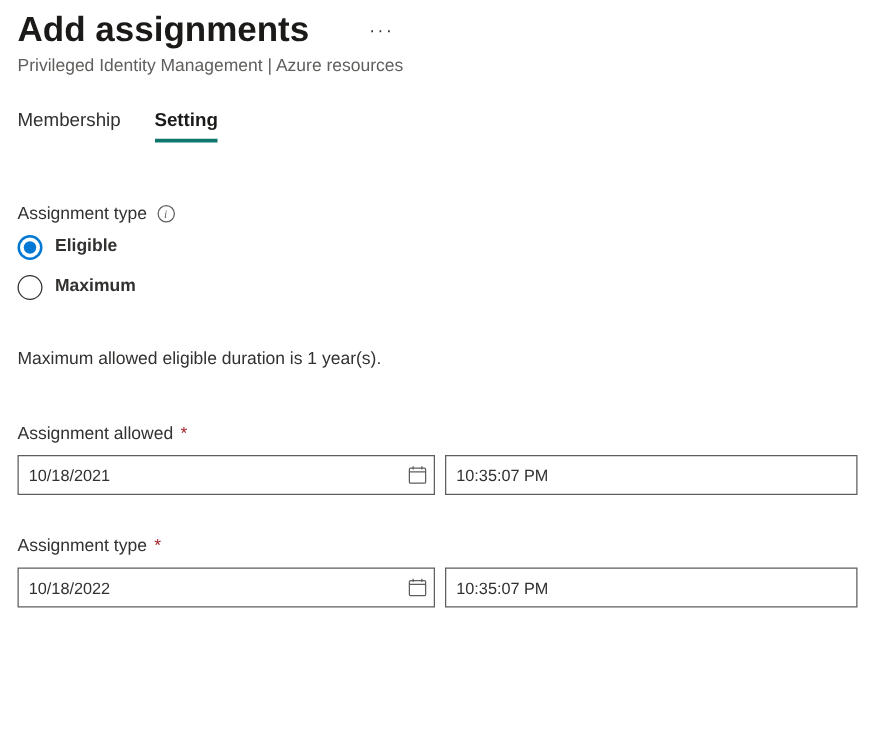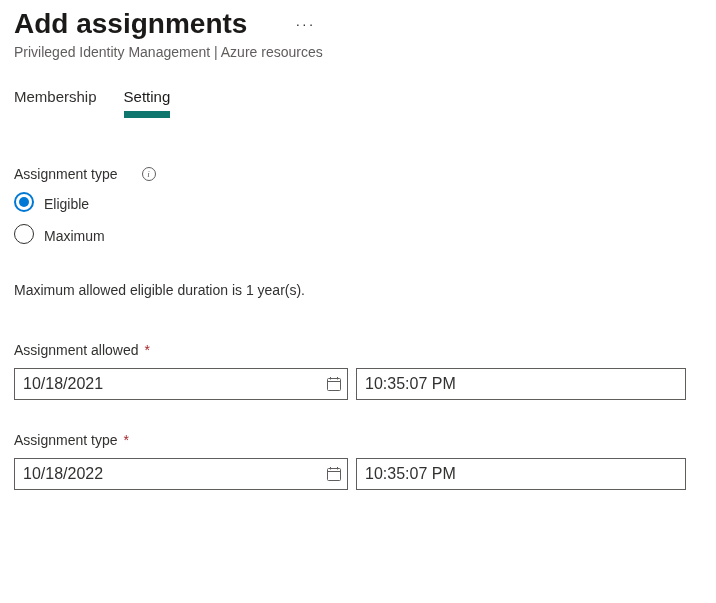--- a/index.html
+++ b/index.html
@@ -41,31 +41,31 @@
       margin-bottom: 48px;
     }
     .tab {
       font-size: 15px;
       padding-bottom: 6px;
       color: #323130;
       cursor: pointer;
       border-bottom: 3px solid transparent;
     }
     .tab.active {
-      font-weight: 400;
-      border-bottom: 7px solid #0f766e;
+      font-weight: 700;
+      border-bottom: 3px solid #0f766e;
       color: #1b1a19;
     }
     .field-group {
       margin-bottom: 20px;
     }
     .field-label-row {
       display: flex;
-      align-items: center;
-      gap: 24px;
+      align-items: flex-end;
+      gap: 8px;
       margin-bottom: 10px;
     }
     .field-label {
       color: #323130;
     }
     .info-icon {
       width: 14px;
       height: 14px;
       border: 1px solid #605e5c;
       border-radius: 50%;
@@ -73,24 +73,25 @@
       align-items: center;
       justify-content: center;
       font-size: 9px;
       color: #605e5c;
       cursor: pointer;
       font-style: italic;
       font-family: Georgia, serif;
     }
     .radio-option {
       display: flex;
-      align-items: flex-end;
+      align-items: flex-start;
       gap: 10px;
       margin-bottom: 12px;
       cursor: pointer;
+      font-weight: bold;
     }
     .radio-circle {
       width: 20px;
       height: 20px;
       border-radius: 50%;
       border: 1px solid #323130;
       display: flex;
       align-items: center;
       justify-content: center;
       flex-shrink: 0;
@@ -125,21 +126,21 @@
       flex: 0 0 334px;
     }
     .time-wrap {
       flex: 1;
     }
     .input-box {
       width: 100%;
       height: 32px;
       border: 1px solid #605e5c;
       padding: 0 8px;
-      font-size: 16px;
+      font-size: 13px;
       font-family: inherit;
       color: #323130;
       background: #fff;
       outline: none;
     }
     .cal-icon {
       position: absolute;
       right: 6px;
       top: 50%;
       transform: translateY(-50%);

